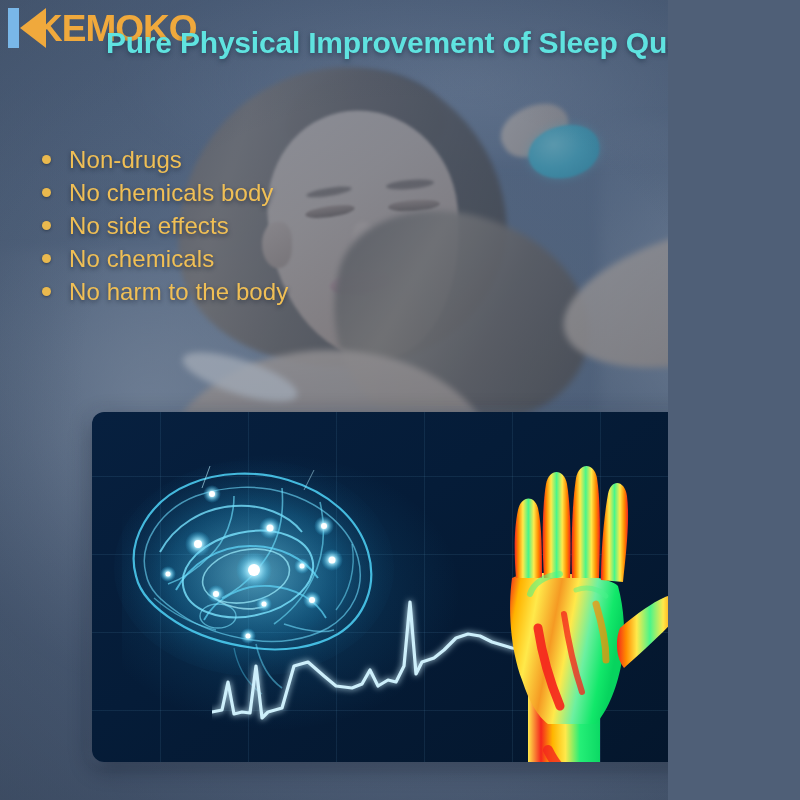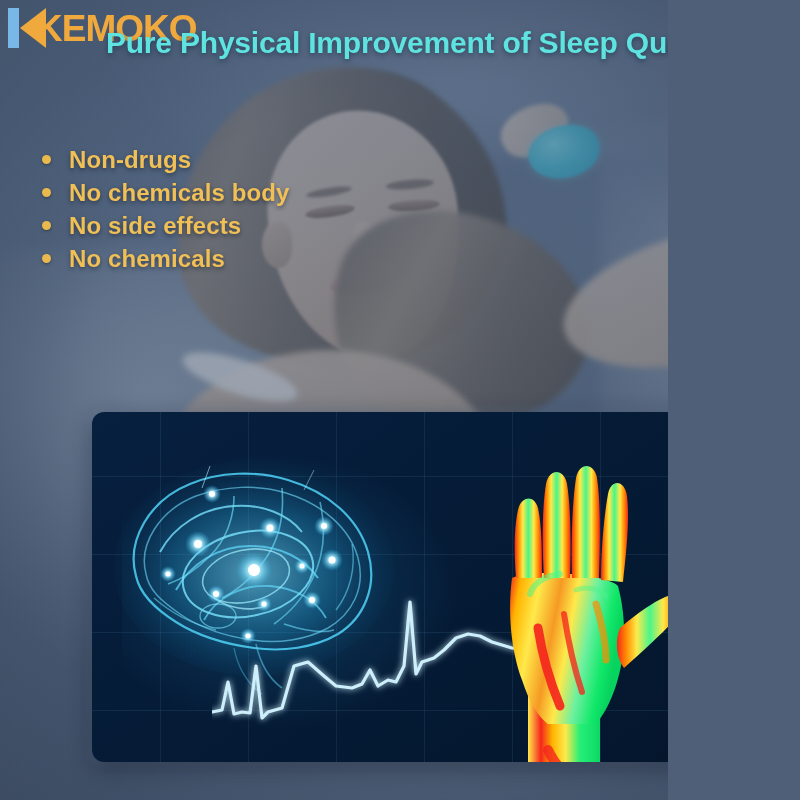--- a/index.html
+++ b/index.html
@@ -300,21 +300,21 @@
   .bullet-dot {
     width: 9px; height: 9px;
     border-radius: 50%;
     background: #eab94e;
     margin-right: 18px;
     flex: 0 0 auto;
     box-shadow: 0 1px 3px rgba(20,30,45,0.5);
   }
   .bullet-label {
     font-size: 24px;
-    font-weight: bold;
+    font-weight: normal;
     color: #f0bf55;
     letter-spacing: 0.1px;
     text-shadow: 0 2px 4px rgba(20,30,45,0.55);
   }
 
   
   .tech-panel {
     position: absolute;
     left: 92px; top: 412px;
     width: 620px; height: 350px;
@@ -409,20 +409,24 @@
       <span class="bullet-dot"></span>
       <span class="bullet-label">No chemicals body</span>
     </li>
     <li class="bullet">
       <span class="bullet-dot"></span>
       <span class="bullet-label">No side effects</span>
     </li>
     <li class="bullet">
       <span class="bullet-dot"></span>
       <span class="bullet-label">No chemicals</span>
+    </li>
+    <li class="bullet">
+      <span class="bullet-dot"></span>
+      <span class="bullet-label">No harm to the body</span>
     </li>
   </ul>
 
   <div class="panel-frame"></div>
   <div class="tech-panel">
     <div class="grid-lines"></div>
     <div class="panel-glow"></div>
 
     <svg class="brain-svg" width="300" height="250" viewBox="0 0 300 250">
       <defs>

